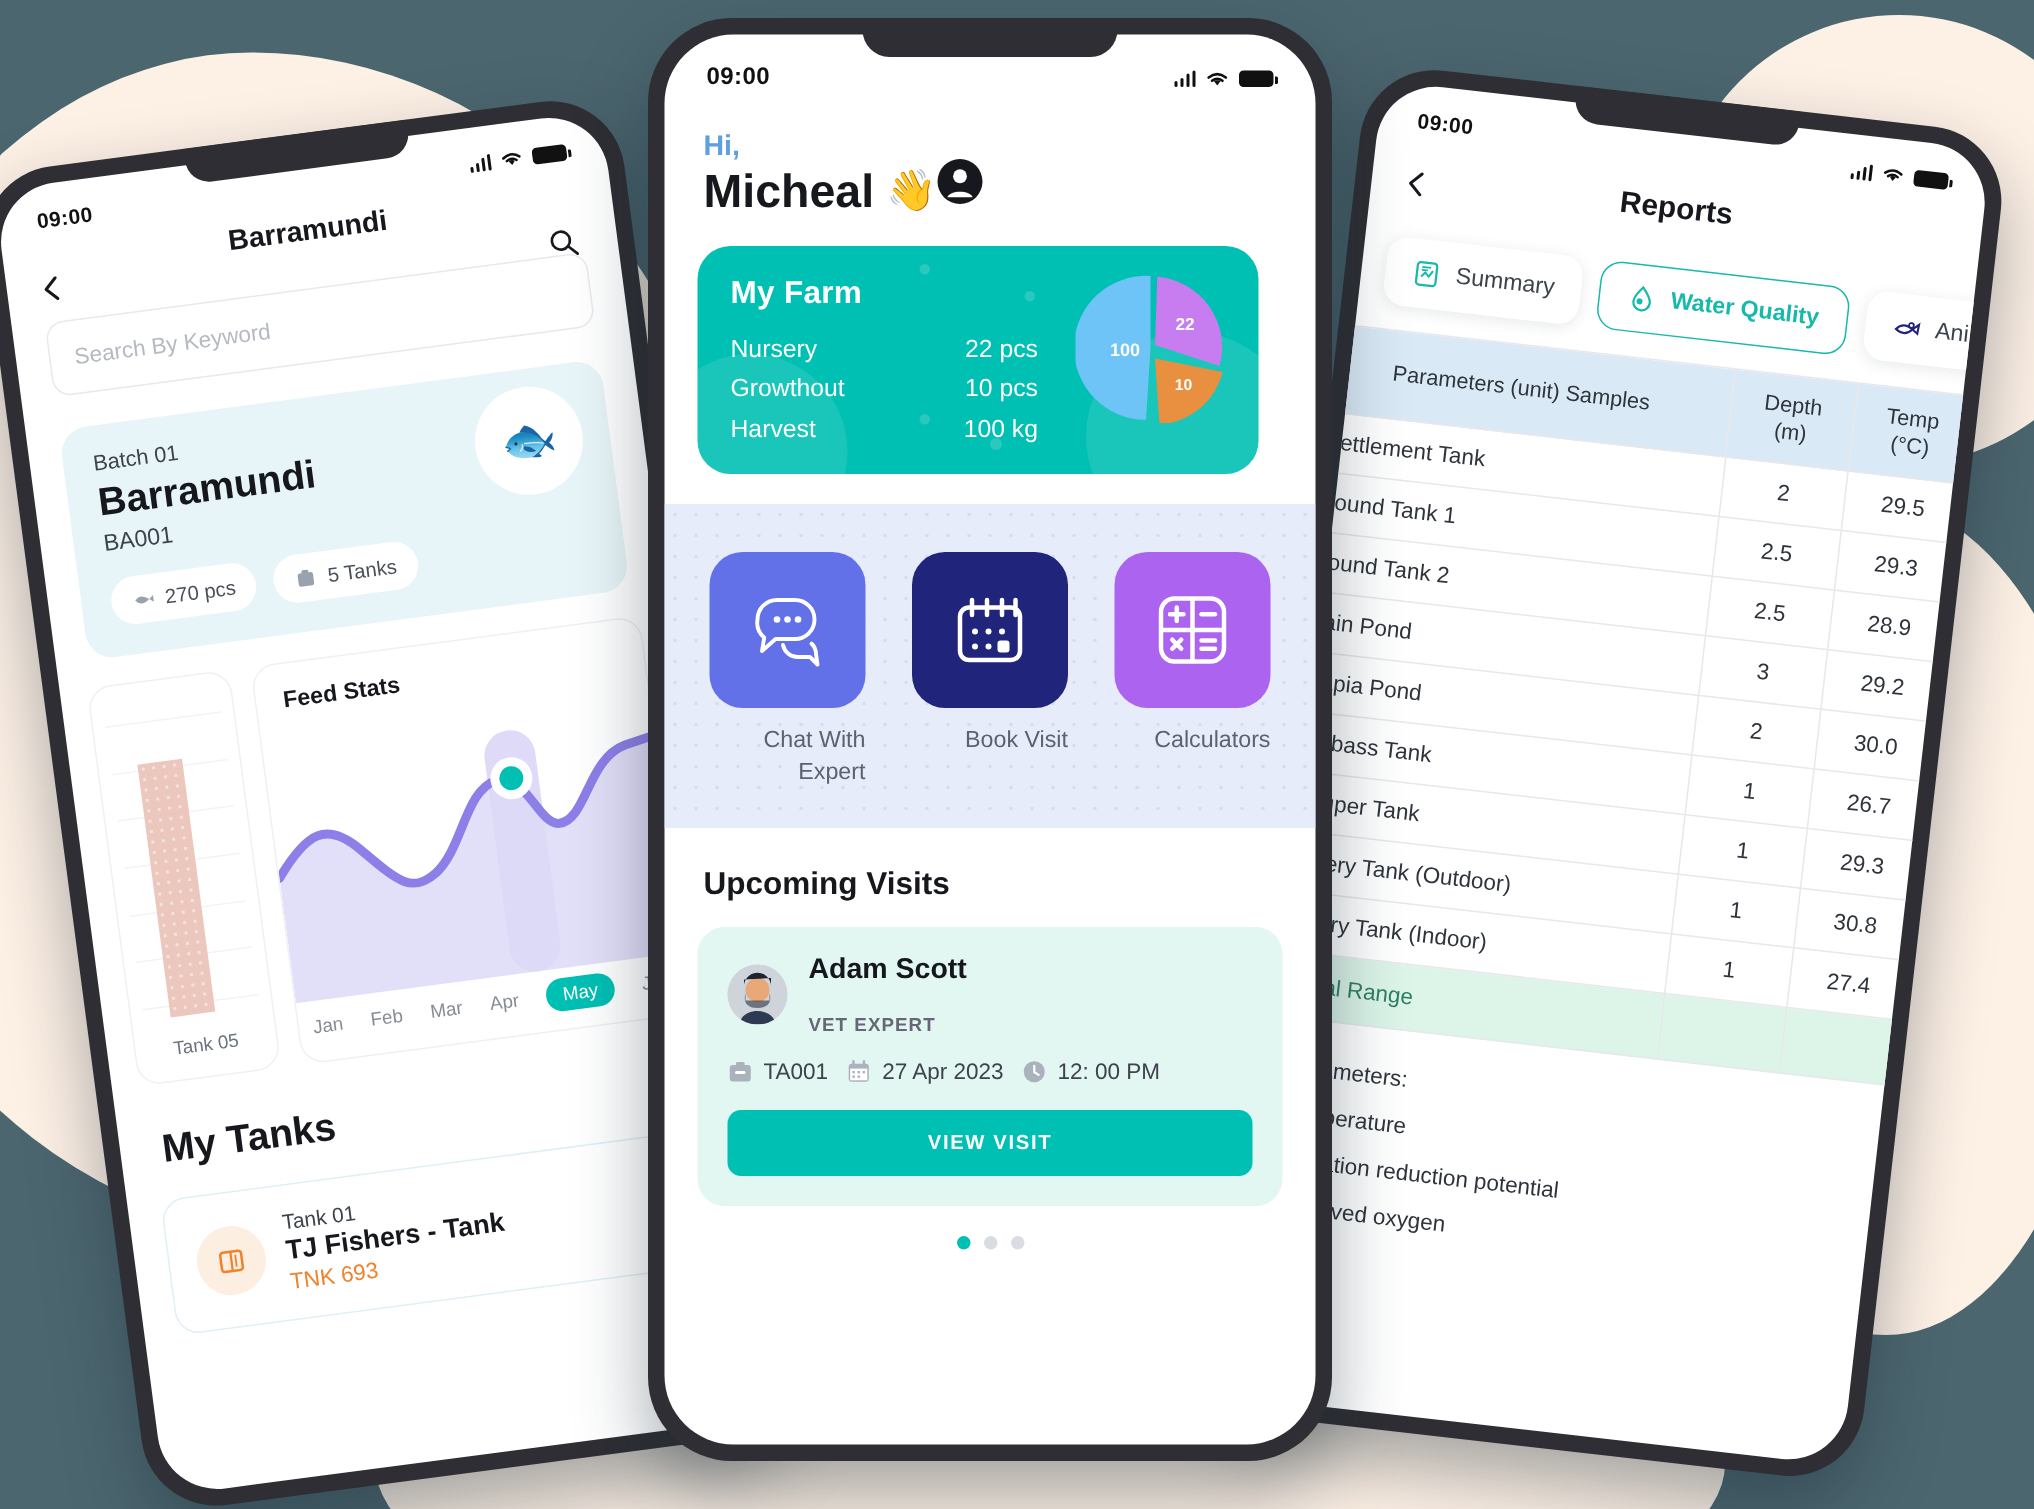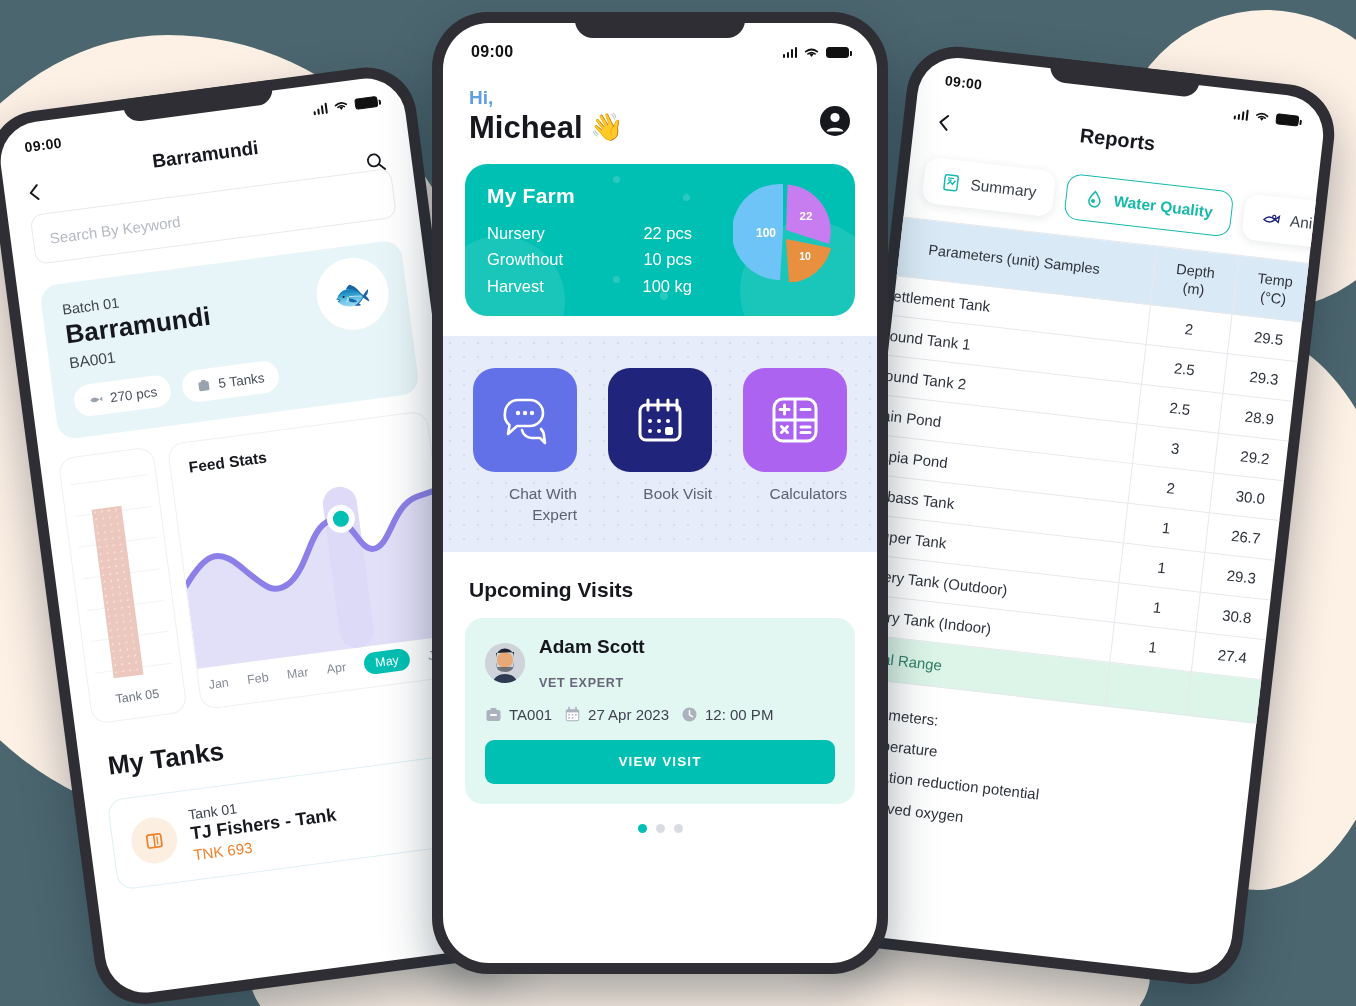--- a/index.html
+++ b/index.html
@@ -68,35 +68,35 @@
   
   #phone-mid {
     left: 432px; top: 12px; width: 456px; height: 962px;
     border-radius: 56px; z-index: 6;
   }
   #phone-mid .screen { border-radius: 46px; }
   #phone-mid .notch { width: 170px; height: 26px; border-radius: 0 0 18px 18px; }
   .mid-status { padding: 20px 28px 4px 28px; font-size: 16px; }
 
   .greet-row {
-    display: flex; align-items: flex-start; justify-content: space-between;
+    display: flex; align-items: flex-start; 
     padding: 22px 26px 0 26px;
   }
   .greet-hi { font-size: 19px; color: #5e9fe0; font-weight: 600; line-height: 1.15; }
   .greet-name {
     font-size: 31px; font-weight: bold; color: #16181d;
     display: flex; align-items: center; gap: 8px; line-height: 1.2;
   }
   .wave { font-size: 27px; }
   .avatar-icon {
     width: 32px; height: 32px; margin-top: 18px; flex: none;
   }
 
   .farm-card {
-    margin: 18px 22px 0 22px; height: 152px; border-radius: 22px;
+    margin: 18px 38px 0 22px; height: 152px; border-radius: 22px;
     background: #00bfb3; position: relative; overflow: hidden;
     padding: 20px 22px;
   }
   .farm-card .dot {
     position: absolute; border-radius: 50%; background: rgba(255,255,255,.16);
   }
   .farm-card .glow {
     position: absolute; border-radius: 50%; background: rgba(255,255,255,.10);
   }
   .farm-title { color: #fff; font-size: 21px; font-weight: bold; letter-spacing:.2px; }

